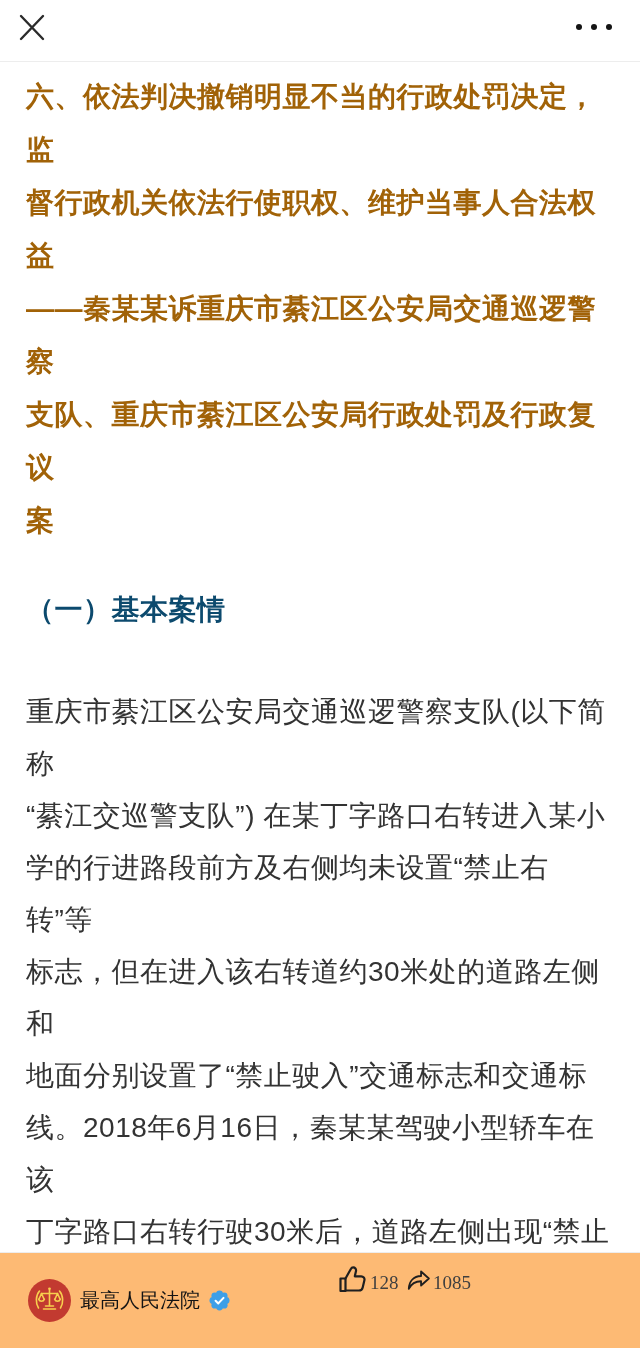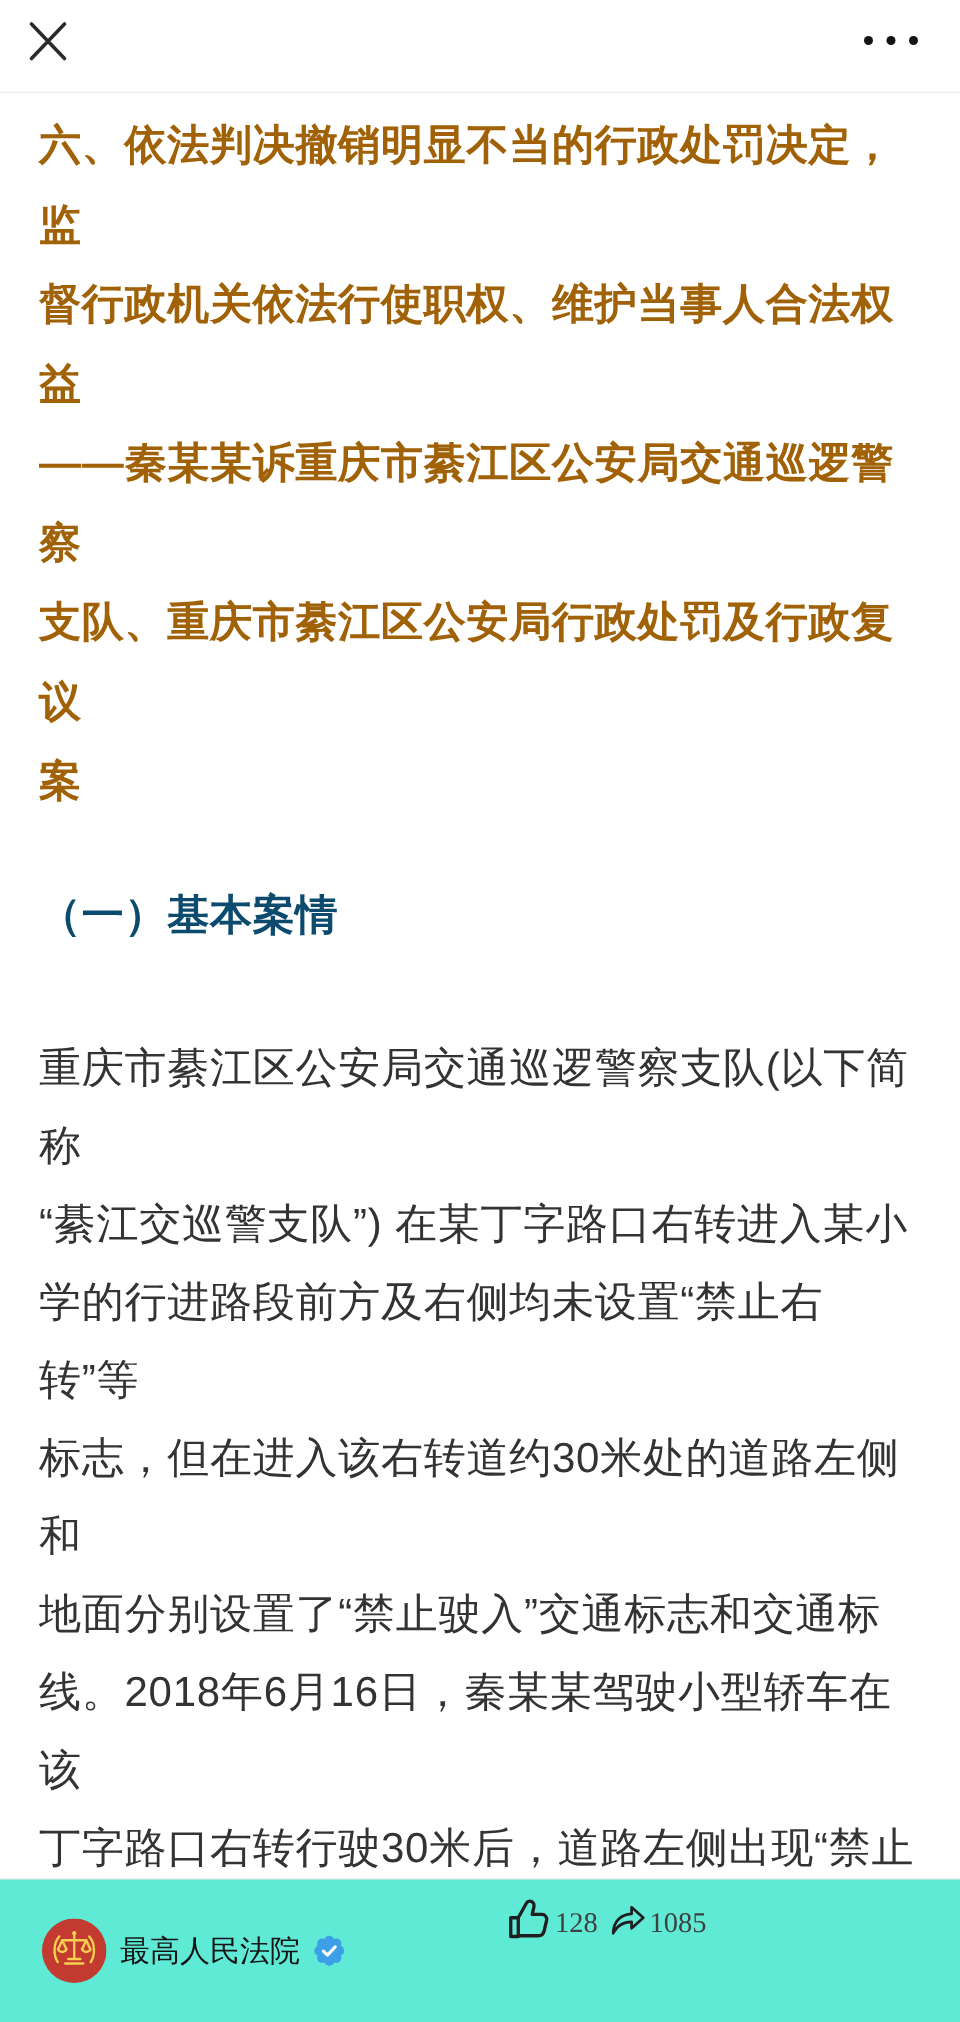--- a/index.html
+++ b/index.html
@@ -66,21 +66,21 @@
     color: #333333;
     white-space: pre-line;
     letter-spacing: 0.5px;
   }
 
   
   .bottombar {
     position: absolute;
     left: 0; right: 0; bottom: 0;
     height: 96px;
-    background: #5eead4;
+    background: #fdba74;
     border-top: 1px solid #ededed;
   }
   .account {
     position: absolute;
     left: 28px; top: 0; bottom: 0;
     display: flex; align-items: center; gap: 9px;
     cursor: pointer;
   }
   .account-logo { width: 43px; height: 43px; display: block; }
   .account-name {

